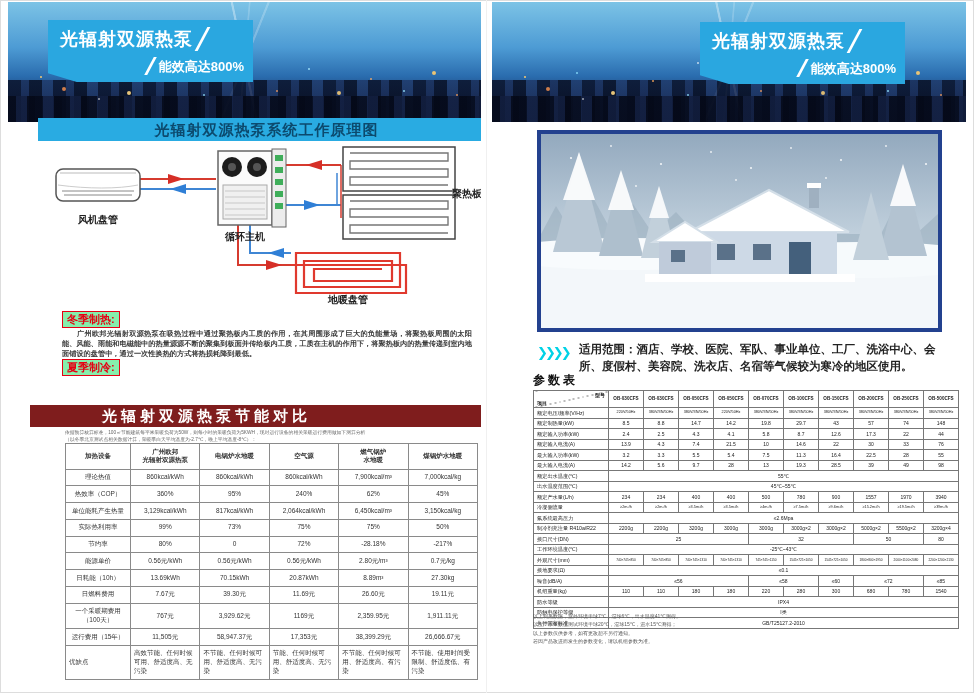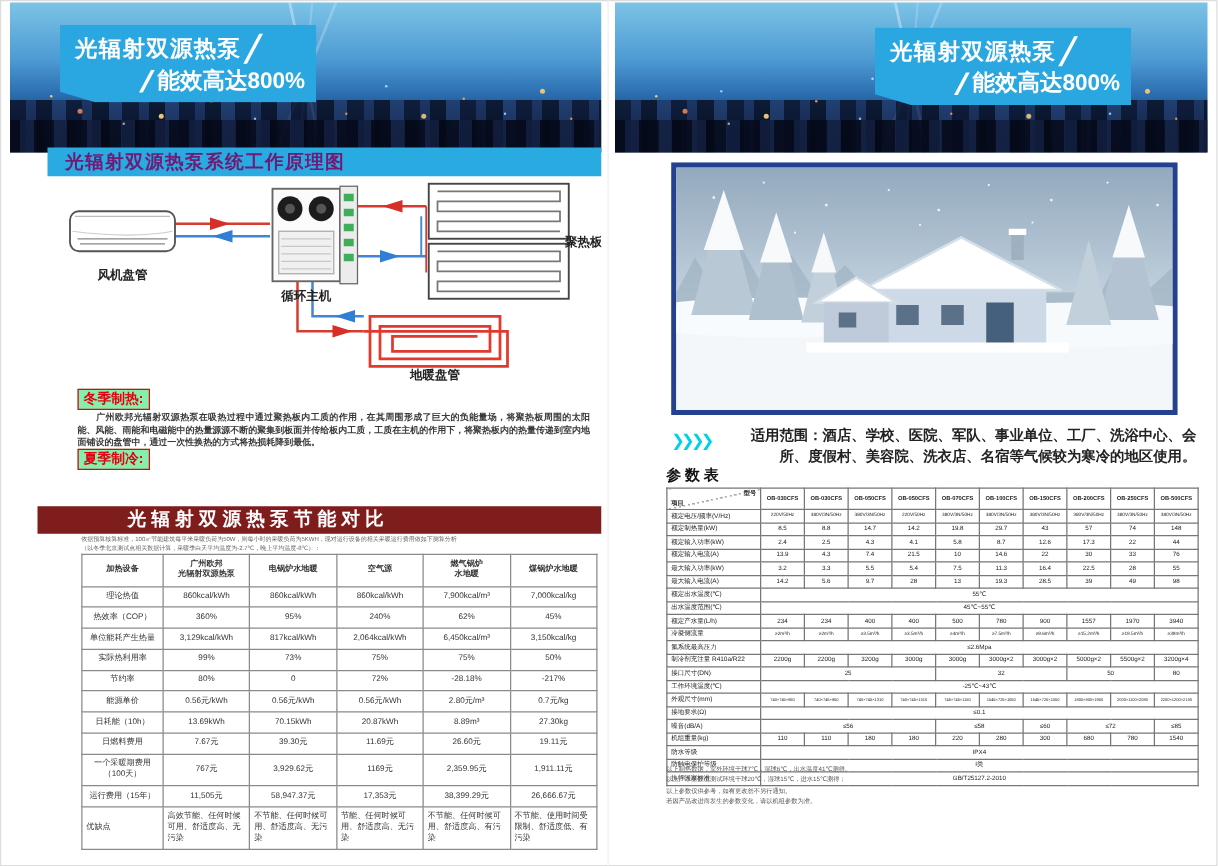--- a/index.html
+++ b/index.html
@@ -23,27 +23,27 @@
     84px 70px 0 0 rgba(140,225,255,.85),120px 90px 0 1px rgba(255,215,130,.9),
     160px 78px 0 0 rgba(255,170,90,.85),195px 92px 0 0 rgba(150,230,255,.8),
     235px 72px 0 1px rgba(255,210,120,.9),268px 88px 0 0 rgba(255,160,90,.8),
     300px 66px 0 0 rgba(170,235,255,.85),330px 90px 0 1px rgba(255,210,120,.85),
     362px 76px 0 0 rgba(255,170,95,.85),395px 88px 0 0 rgba(150,230,255,.85),
     425px 70px 0 1px rgba(255,205,110,.9),448px 92px 0 0 rgba(255,160,85,.8),
     205px 60px 0 0 rgba(255,255,255,.7),90px 96px 0 0 rgba(255,255,255,.6);}
   .badge{position:absolute;width:205px;height:62px;background:#2AA7E0;color:#fff;
          clip-path:polygon(0 0,100% 0,100% 100%,14% 100%,0 86%);}
   .badge .b1{position:absolute;left:12px;top:7px;font-size:18px;font-weight:bold;letter-spacing:1px;white-space:nowrap;}
-  .badge .b2{position:absolute;right:9px;bottom:6px;font-size:18px;font-weight:bold;white-space:nowrap;}
+  .badge .b2{position:absolute;right:9px;bottom:6px;font-size:13px;font-weight:bold;white-space:nowrap;}
   .slash{display:inline-block;width:3px;height:24px;background:#fff;transform:skewX(-28deg);margin:0 0 -6px 8px;}
   .slash.s2{height:18px;margin:0 7px -4px 0;}
 
   
-  .sec-header{position:absolute;left:38px;top:118px;width:443px;height:23px;background:#29ABE2;color:#701a75;
-              font-size:15px;font-weight:bold;line-height:23px;padding-left:14px;letter-spacing:1px;box-sizing:border-box;}
+  .sec-header{position:absolute;left:38px;top:118px;width:443px;height:23px;background:#29ABE2;color:#0c4a6e;
+              font-size:15px;font-weight:bold;line-height:23px;padding-left:14px;letter-spacing:1px;box-sizing:border-box;text-align:center;}
   .diagram{position:absolute;left:38px;top:143px;width:443px;height:162px;}
   .red-tag{position:absolute;color:#E60012;border:1.5px solid #E60012;font-size:11px;font-weight:bold;
            padding:1px 4px;background:#86efac;line-height:1.2;}
   .tag-winter{left:62px;top:311px;}
   .tag-summer{left:62px;top:359px;}
   .para{position:absolute;left:62px;width:410px;font-size:7.2px;font-weight:600;color:#3a3a3a;line-height:1.38;text-indent:15px;text-align:justify;}
   .para-winter{top:329px;}
   .para-summer{top:376px;}
   .compare-banner{position:absolute;left:30px;top:405px;width:451px;height:22px;background:#7f1d1d;color:#fff;
                   font-size:15px;font-weight:bold;letter-spacing:4px;line-height:22px;padding-left:72px;box-sizing:border-box;}
@@ -51,21 +51,21 @@
   .cmp{position:absolute;left:65px;top:443px;width:413px;border-collapse:collapse;table-layout:fixed;font-size:6.5px;color:#333;}
   .cmp th,.cmp td{border:1px solid #8a8a8a;text-align:center;vertical-align:middle;padding:3.5px 2px;line-height:1.35;}
   .cmp th{font-weight:bold;white-space:pre-line;}
   .cmp th:first-child,.cmp .lbl{width:60px;}
   .cmp tr:last-child td{text-align:left;padding-left:3px;}
 
   
   .photo{position:absolute;left:537px;top:130px;width:397px;height:194px;border:4px solid #23418F;background:#cfd9e2;}
   .scope{position:absolute;left:537px;top:341px;width:420px;font-size:11.5px;font-weight:bold;color:#222;line-height:1.5;}
   .chevrons{position:absolute;left:0;top:2px;color:#00D2E6;font-size:13px;font-weight:bold;letter-spacing:-3px;font-style:italic;}
-  .scope p{margin:0 0 0 42px;text-align:right;}
+  .scope p{margin:0 0 0 42px;}
   .params-title{position:absolute;left:533px;top:372px;font-size:12px;font-weight:bold;color:#111;letter-spacing:3px;}
   .prm{position:absolute;left:533px;top:390px;width:426px;border-collapse:collapse;table-layout:fixed;font-size:5px;color:#222;}
   .prm th,.prm td{border:1px solid #777;text-align:center;vertical-align:middle;padding:1.5px 0;line-height:1.25;overflow:hidden;}
   .prm th{font-weight:bold;font-size:4.6px;}
   .prm th.corner{width:74px;position:relative;height:13px;
     background:linear-gradient(to bottom right,#fff 49.4%,#777 49.4%,#777 50.6%,#fff 50.6%);}
   .prm .corner i{position:absolute;font-style:normal;font-size:5px;font-weight:bold;}
   .prm .corner .ct{top:1px;right:3px;}
   .prm .corner .cb{bottom:1px;left:3px;}
   .prm .lbl{text-align:left;padding-left:3px;font-size:5.2px;}

